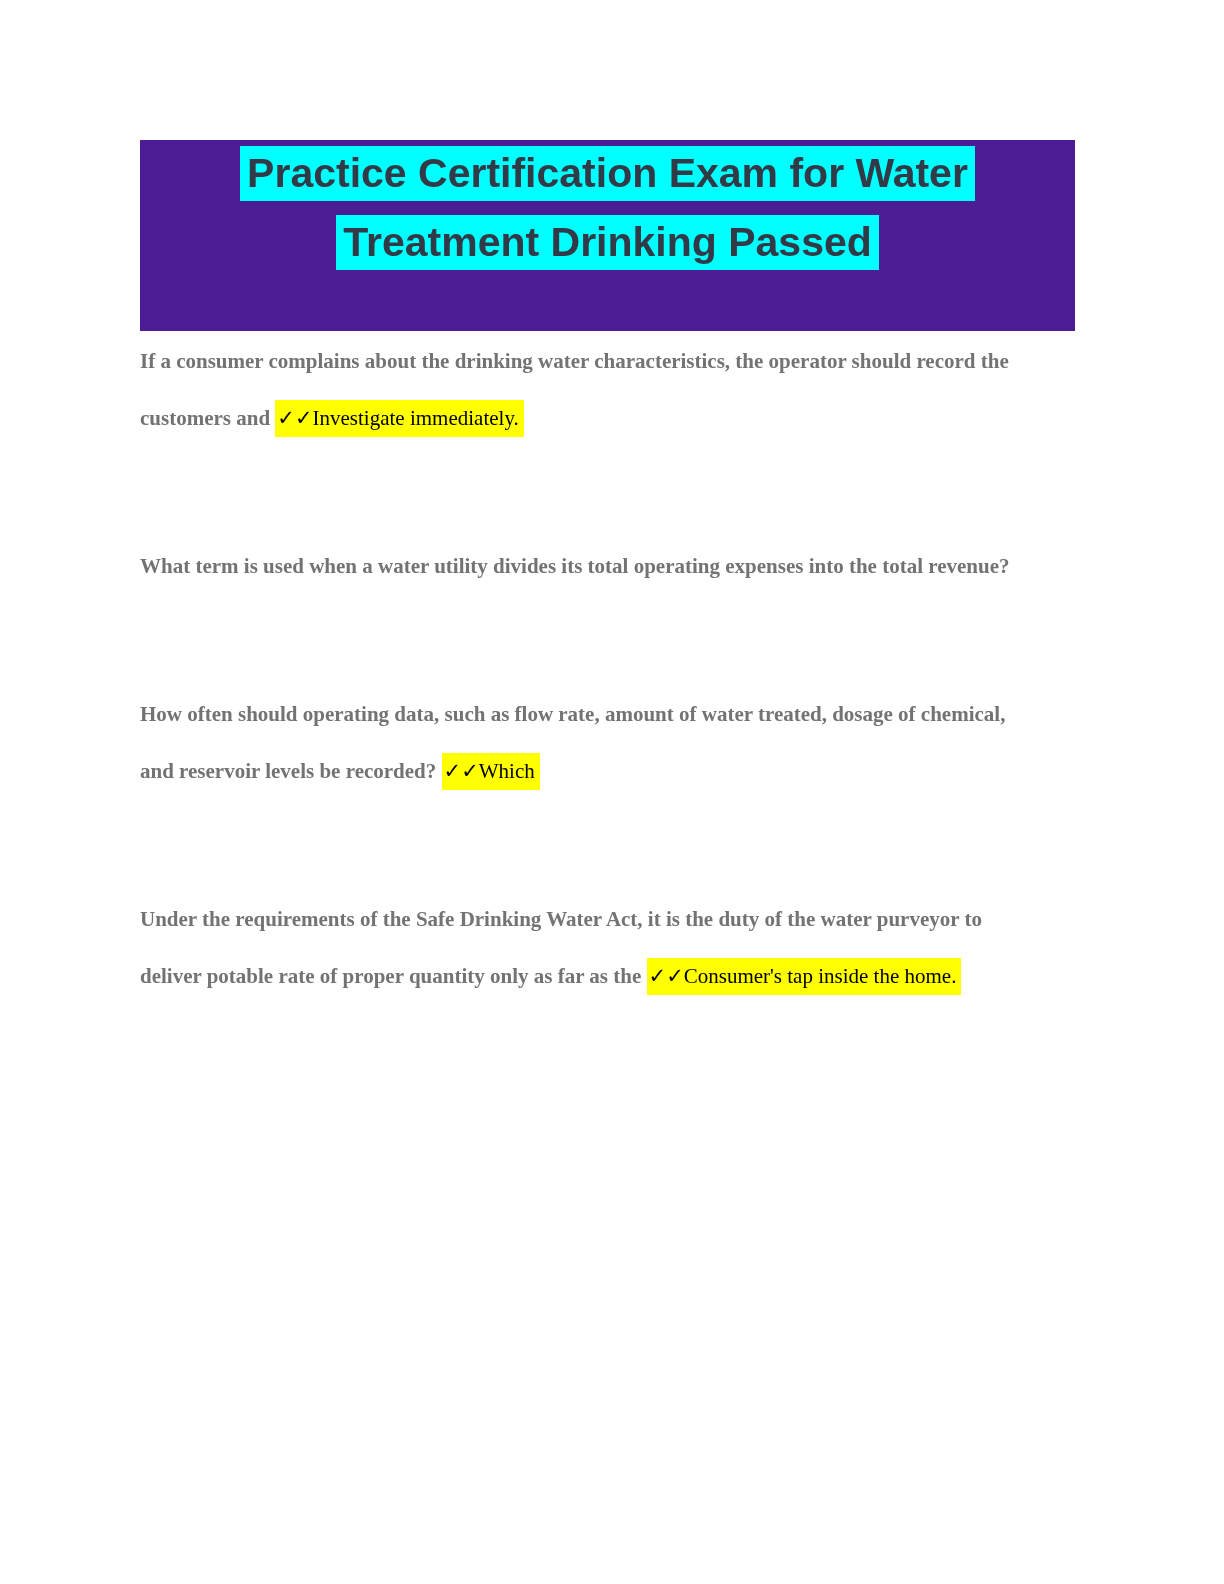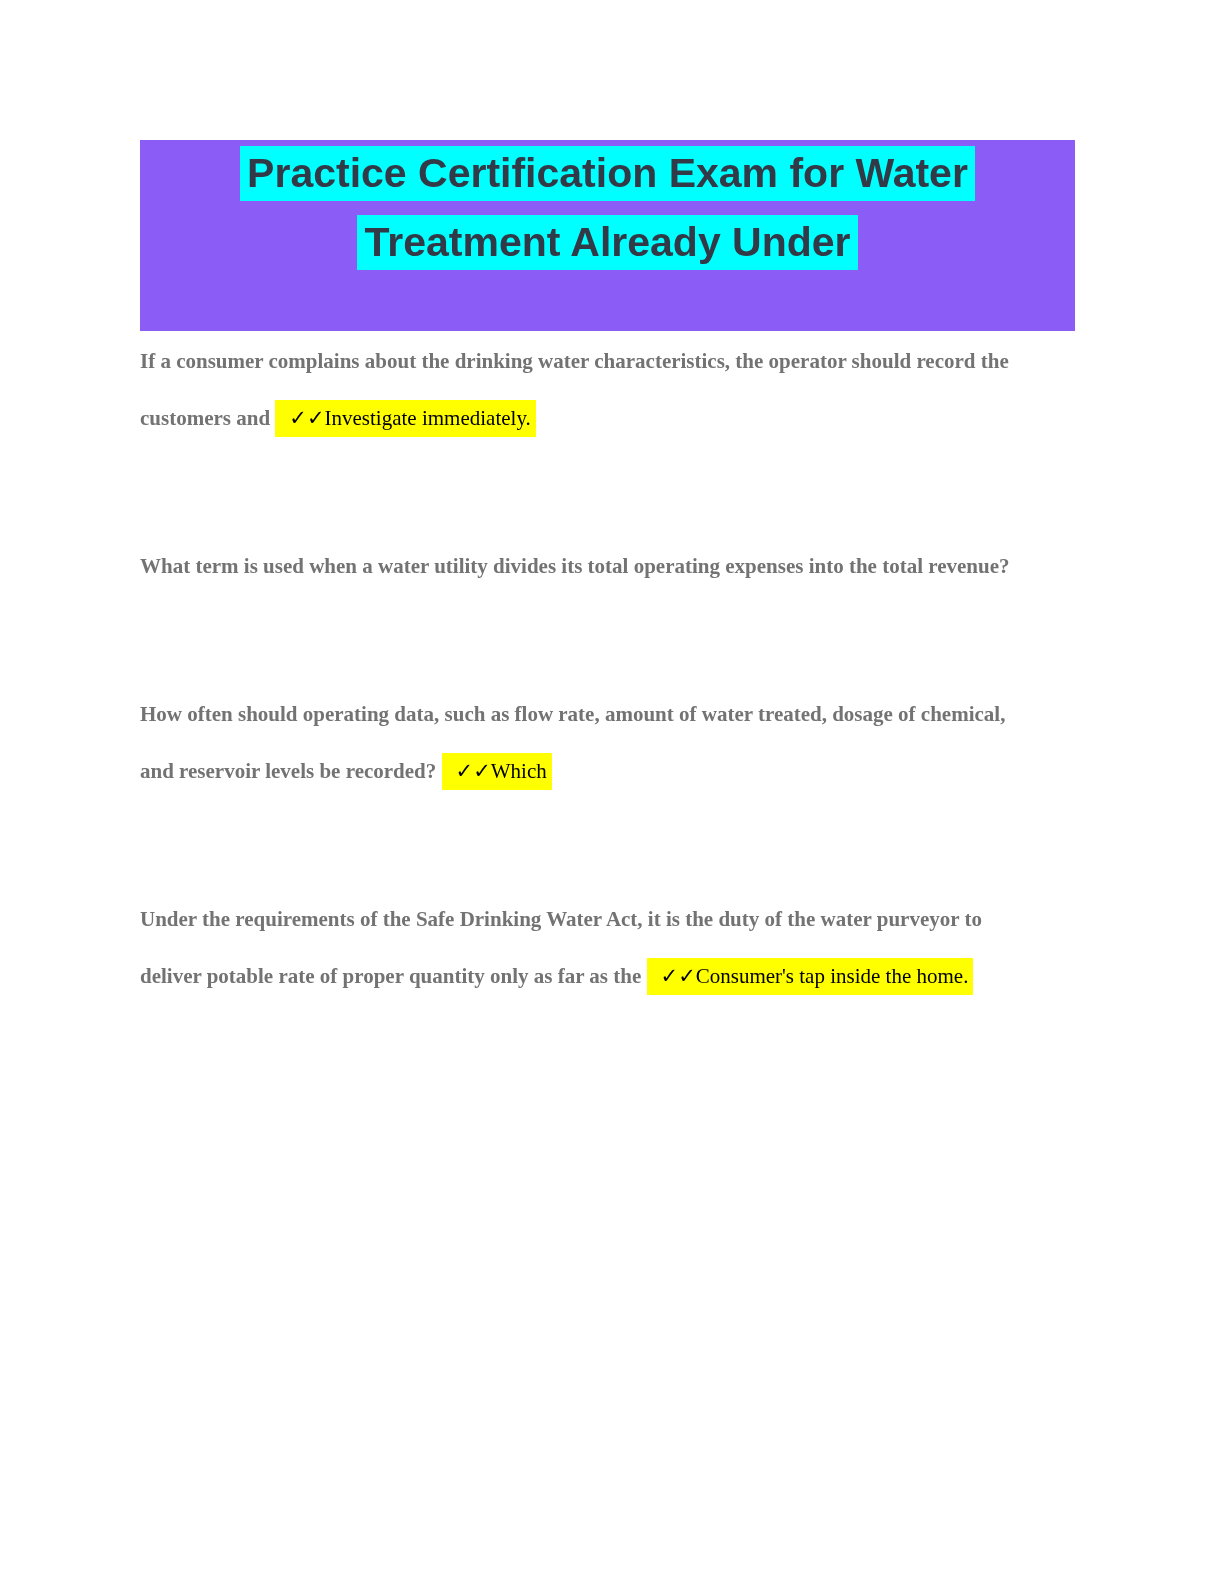--- a/index.html
+++ b/index.html
@@ -16,21 +16,21 @@
     color: #000000;
     overflow: hidden;
   }
   .content {
     position: absolute;
     left: 140px;
     top: 140px;
     width: 935px;
   }
   .title-box {
-    background: #8b5cf6;
+    background: #4c1d95;
     padding: 6px 0 47px 0;
     margin-bottom: 2px;
   }
   .title-line {
     text-align: center;
     line-height: 55px;
     font-size: 0; 
   }
   .title-line .title-text {
     display: inline-block;
@@ -53,21 +53,21 @@
     height: 57px;
     font-size: 21px;
     white-space: nowrap;
   }
   .q {
     font-weight: bold;
     color: #737373;
   }
   .hl {
     background: #ffff00;
-    padding: 6px 5px 7px 14px;
+    padding: 6px 5px 7px 2px;
   }
   .check {
     font-family: "DejaVu Sans", sans-serif;
     font-weight: bold;
     font-size: 21px;
     color: #000000;
   }
   .ans {
     font-size: 21px;
     color: #000000;
@@ -77,21 +77,21 @@
 <body>
 
 <div class="page">
   <div class="content">
 
     <div class="title-box">
       <div class="title-line">
         <span class="title-text">Practice Certification Exam for Water</span>
       </div>
       <div class="title-line">
-        <span class="title-text">Treatment Already Under</span>
+        <span class="title-text">Treatment Drinking Passed</span>
       </div>
     </div>
 
     <div class="qa-block">
       <div class="line">
         <span class="q">If a consumer complains about the drinking water characteristics, the operator should record the</span>
       </div>
       <div class="line">
         <span class="q">customers and </span><span class="hl"><span class="check">✓✓</span><span class="ans">Investigate immediately.</span></span>
       </div>

